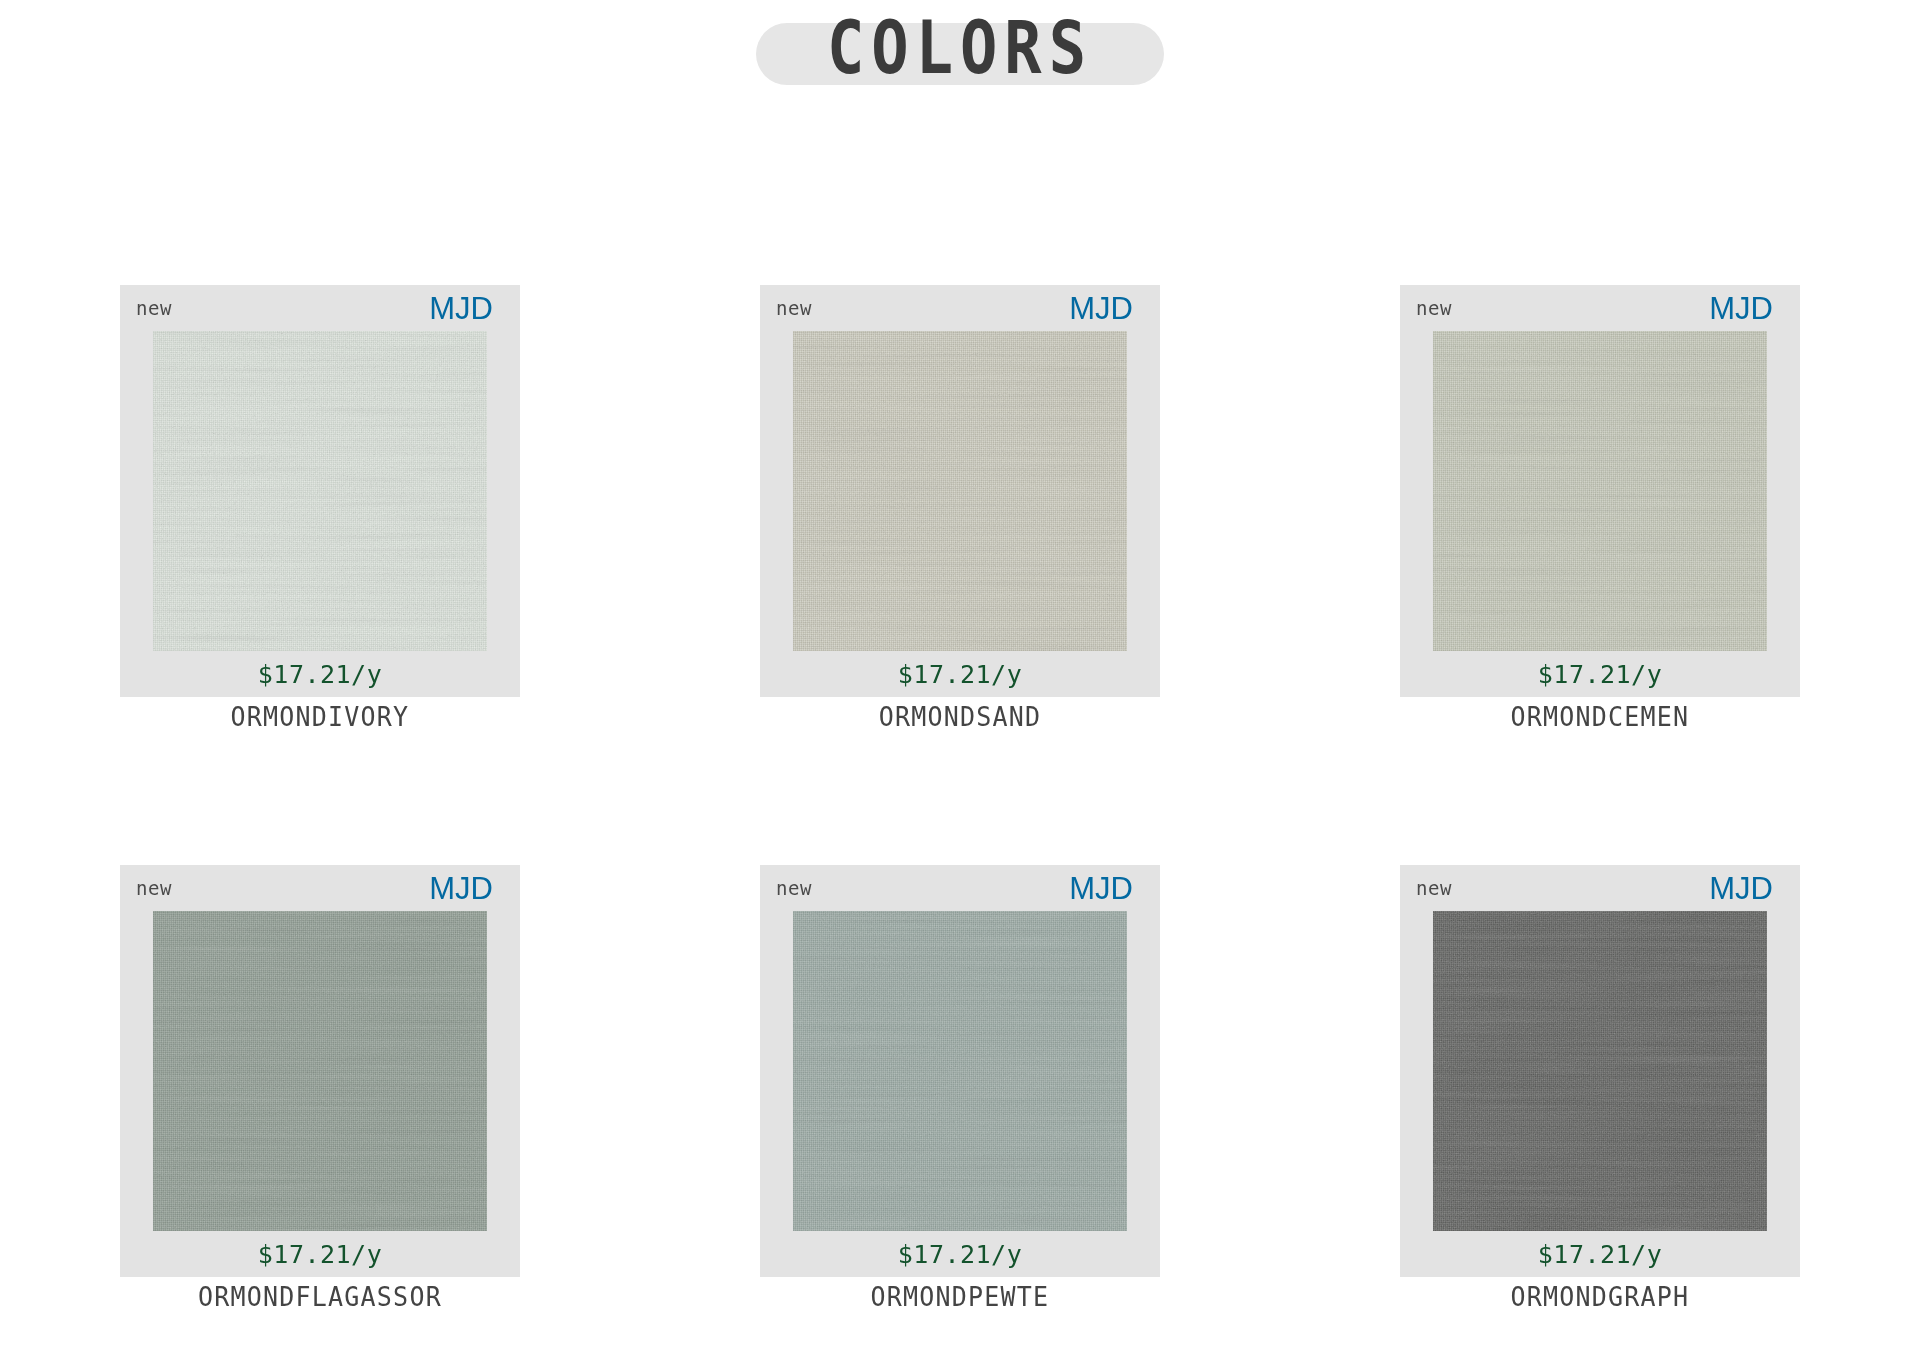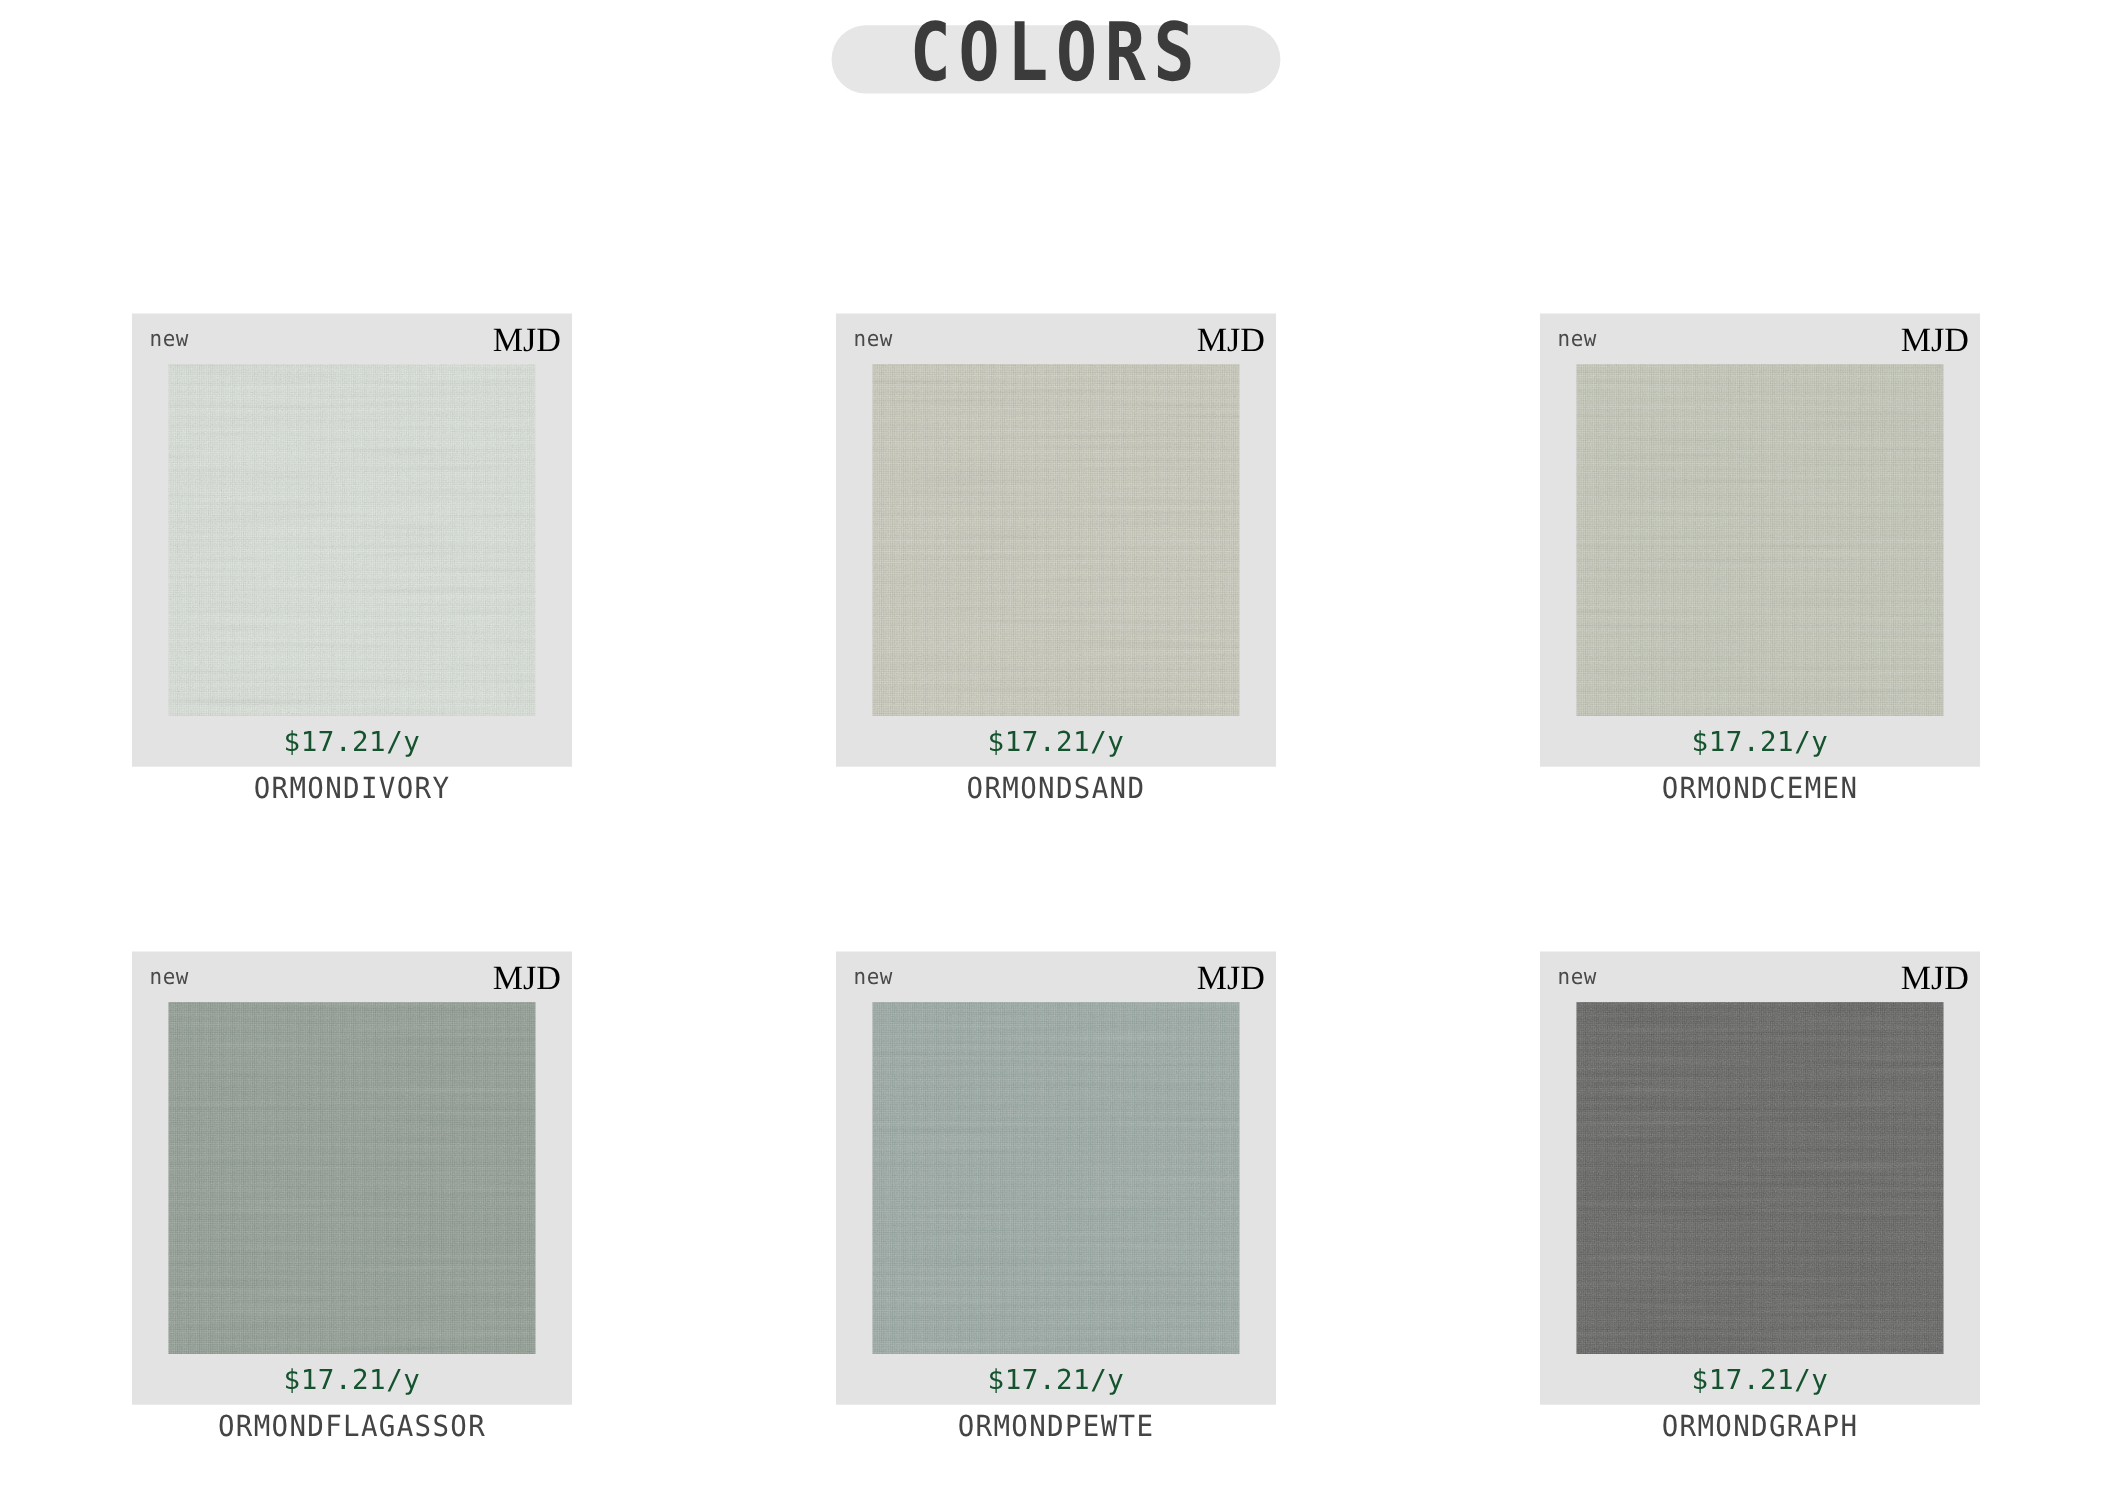--- a/index.html
+++ b/index.html
@@ -76,34 +76,34 @@
     background: #e3e3e3;
     padding: 0;
     box-sizing: border-box;
   }
 
   .card-head {
     height: 46px;
     display: flex;
     align-items: center;
     justify-content: space-between;
-    padding: 0 10px 0 16px;
+    padding: 0 27px 0 16px;
     box-sizing: border-box;
   }
   .tag-new {
     font-family: "DejaVu Sans Mono", "Liberation Mono", monospace;
     font-size: 19px;
     color: #4a4a4a;
     letter-spacing: 0.5px;
     transform: scaleY(1.05);
   }
   .tag-brand {
-    font-family: Liberation Serif, serif;
+    font-family: Liberation Sans, sans-serif;
     font-size: 31px;
-    color: #000000;
+    color: #0369a1;
     letter-spacing: 0px;
     line-height: 1;
   }
 
   .swatch {
     width: 334px;
     height: 320px;
     margin: 0 auto;
     position: relative;
     overflow: hidden;

